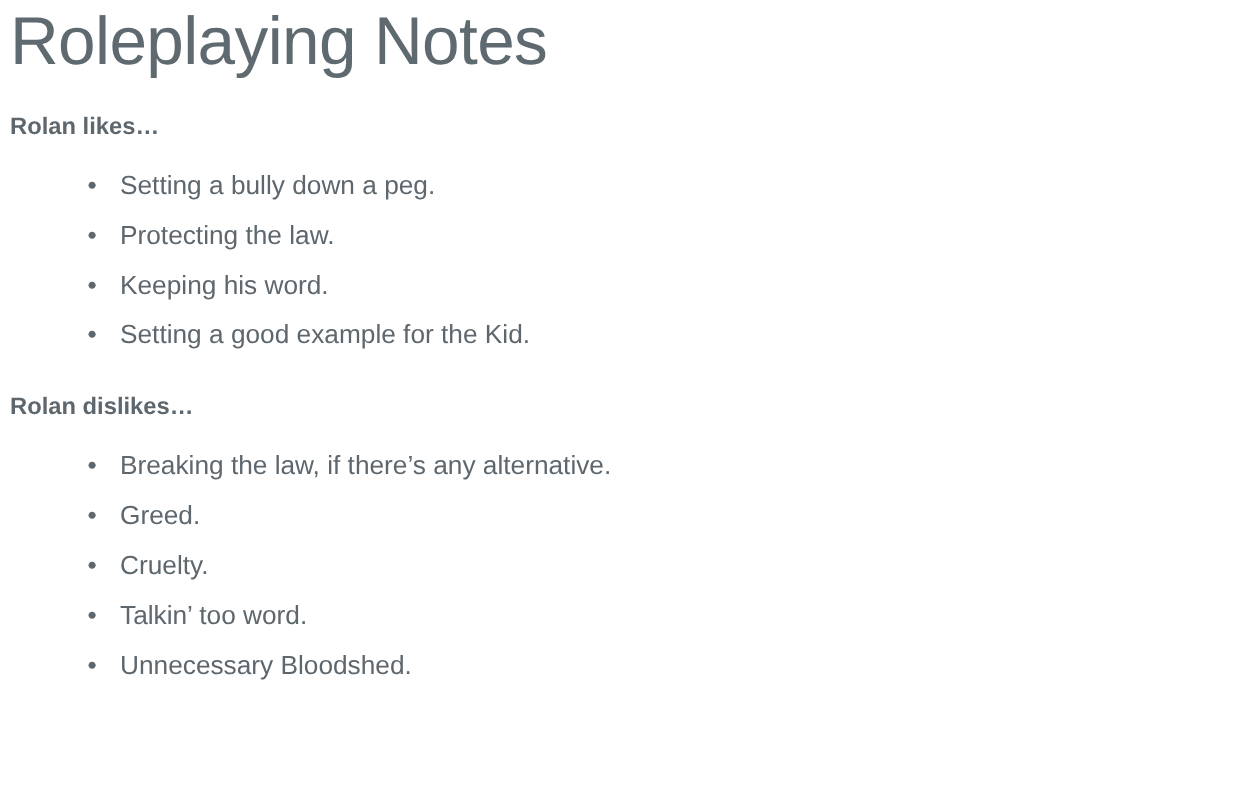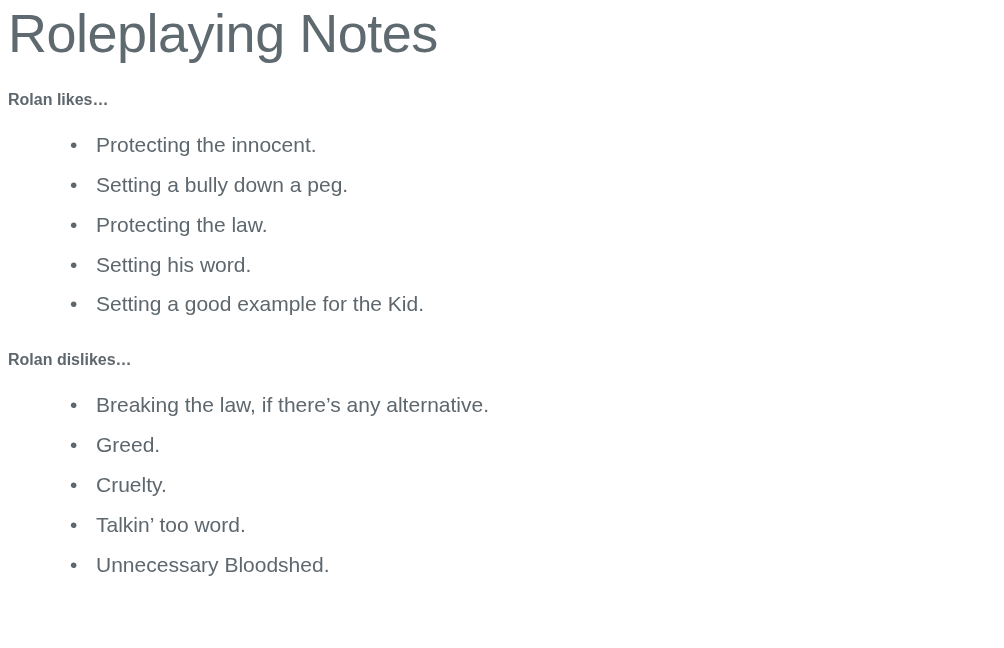--- a/index.html
+++ b/index.html
@@ -23,21 +23,21 @@
   .doc-title {
     font-size: 54px;
     font-weight: 400;
     color: #5f6a70;
     margin: 0;
     padding-top: 2px;
     line-height: 1.15;
     letter-spacing: -0.5px;
   }
   .section-heading {
-    font-size: 16px;
+    font-size: 19px;
     font-weight: bold;
     color: #5d676d;
     margin: 0;
     padding-top: 26px;
     line-height: 1.3;
   }
   ul.bullets {
     margin: 0;
     padding-top: 14px;
     padding-left: 62px;
@@ -62,24 +62,23 @@
 </style>
 </head>
 <body>
 
 <div class="page">
 
   <h1 class="doc-title">Roleplaying Notes</h1>
 
   <h2 class="section-heading">Rolan likes…</h2>
   <ul class="bullets">
-    <li>Protecting the innocent.</li>
     <li>Setting a bully down a peg.</li>
     <li>Protecting the law.</li>
-    <li>Setting his word.</li>
+    <li>Keeping his word.</li>
     <li>Setting a good example for the Kid.</li>
   </ul>
 
   <h2 class="section-heading">Rolan dislikes…</h2>
   <ul class="bullets">
     <li>Breaking the law, if there’s any alternative.</li>
     <li>Greed.</li>
     <li>Cruelty.</li>
     <li>Talkin’ too word.</li>
     <li>Unnecessary Bloodshed.</li>

